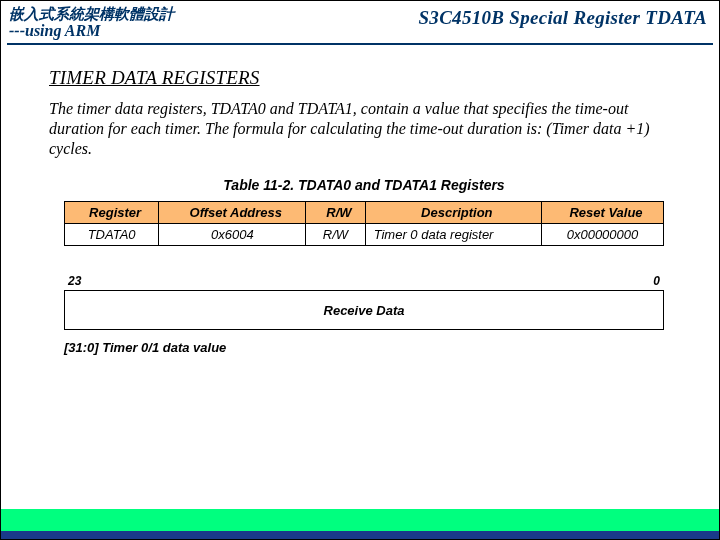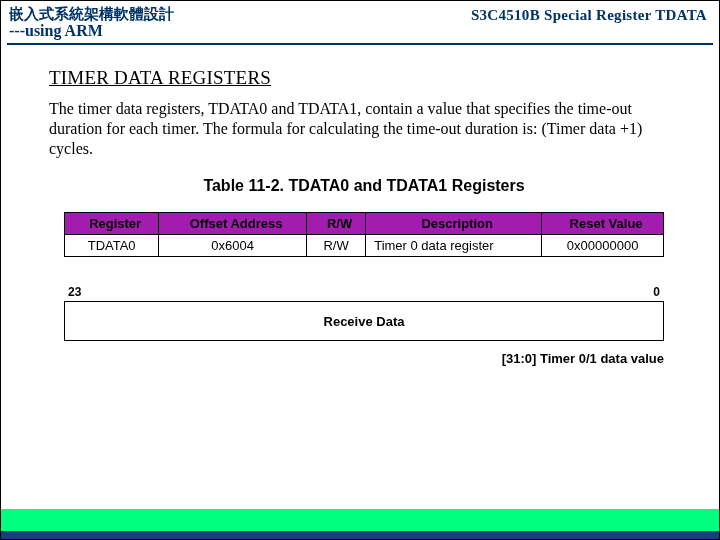--- a/index.html
+++ b/index.html
@@ -1,34 +1,34 @@
 <!DOCTYPE html>
 <html><head>
 <meta charset="utf-8">
 <style>
-  * { box-sizing: border-box; margin: 0; padding: 0; }
+  * { box-sizing: border-box; margin: 0; padding: 0; font-style: italic; }
   html, body { width: 720px; height: 540px; font-family: "Times New Roman", serif; background: #fff; color: #000; overflow: hidden; }
   .slide { width: 720px; height: 540px; position: relative; border: 1px solid #000; }
   .header { position: relative; height: 44px; padding: 4px 10px 0 8px; }
   .title-left-1 { font-weight: bold; font-size: 15px; color: #003366; line-height: 18px; }
   .title-left-2 { font-weight: bold; font-size: 16px; color: #003366; line-height: 16px; }
-  .title-right { position: absolute; right: 12px; top: 6px; font-weight: bold; font-size: 15px; color: #003366; letter-spacing: 0.3px; }
+  .title-right { position: absolute; right: 12px; top: 6px; font-weight: bold; font-size: 19px; color: #003366; letter-spacing: 0.3px; }
   .header-underline { position: absolute; left: 6px; right: 6px; top: 42px; height: 2px; background: #003366; }
   .body { padding: 22px 40px 0 48px; }
   .sec-head { font-size: 19px; text-decoration: underline; letter-spacing: 0.2px; margin-bottom: 10px; }
   .para { font-size: 16px; line-height: 20px; }
-  .tbl-caption { text-align: center; font-weight: bold; font-size: 16px; margin-top: 18px; margin-bottom: 17px; font-family: Arial, sans-serif; }
+  .tbl-caption { text-align: center; font-weight: bold; font-size: 14px; margin-top: 18px; margin-bottom: 8px; font-family: Arial, sans-serif; }
   table.reg { width: 600px; margin: 0 auto; border-collapse: collapse; font-family: Arial, sans-serif; font-size: 13px; }
   table.reg th, table.reg td { border: 1px solid #000; padding: 3px 6px; text-align: center; }
-  table.reg th { background: #a21caf; font-weight: bold; padding-left: 13px; }
+  table.reg th { background: #fdba74; font-weight: bold; padding-left: 13px; }
   table.reg td.left { text-align: left; padding-left: 8px; }
   .bitfig { width: 600px; margin: 28px auto 0 auto; font-family: Arial, sans-serif; font-size: 12px; }
   .bitlabels { display: flex; justify-content: space-between; padding: 0 4px 2px 4px; font-weight: bold; }
   .bitbox { height: 40px; border: 1px solid #000; display: flex; align-items: center; justify-content: center; font-weight: bold; font-size: 13px; }
-  .bitnote { text-align: right; font-weight: bold; font-size: 13px; margin-top: 10px; }
+  .bitnote { text-align: left; font-weight: bold; font-size: 13px; margin-top: 10px; }
   .fig-caption { text-align: center; font-weight: bold; font-size: 14px; margin-top: 26px; font-family: Arial, sans-serif; }
   .footer { position: absolute; left: 0; right: 0; bottom: 0; height: 30px; }
   .footer .green { height: 22px; background: #00ff7f; }
   .footer .blue  { height: 8px; background: #1a3a8a; }
 </style>
 </head>
 <body>
 
 <div class="slide">
 

